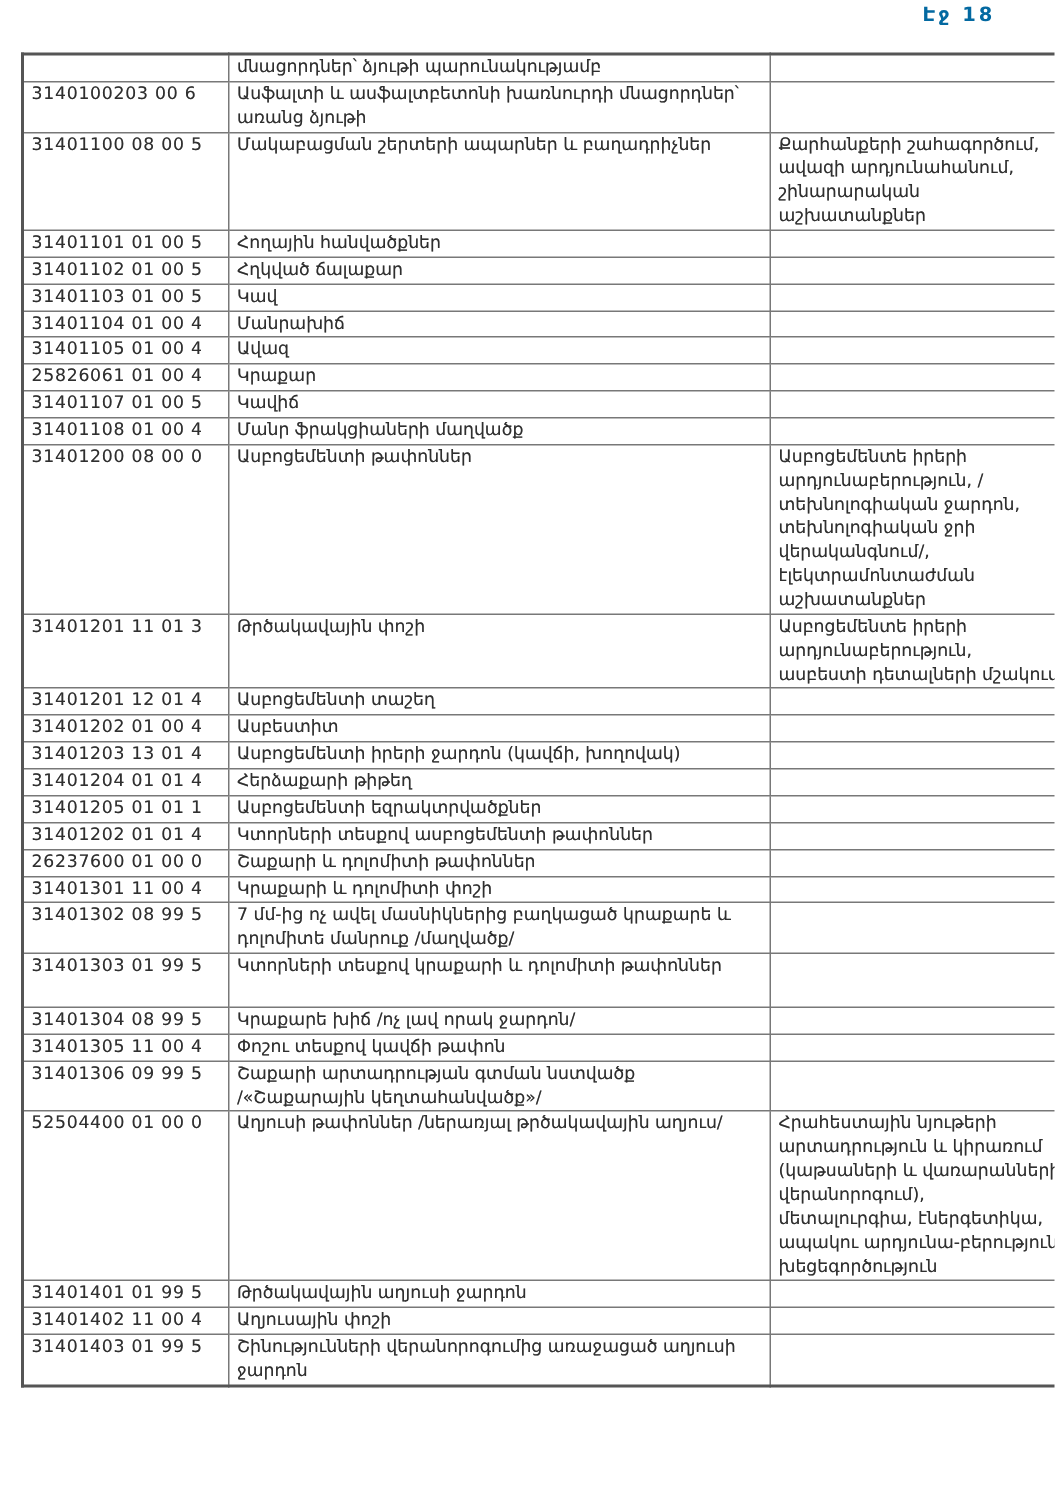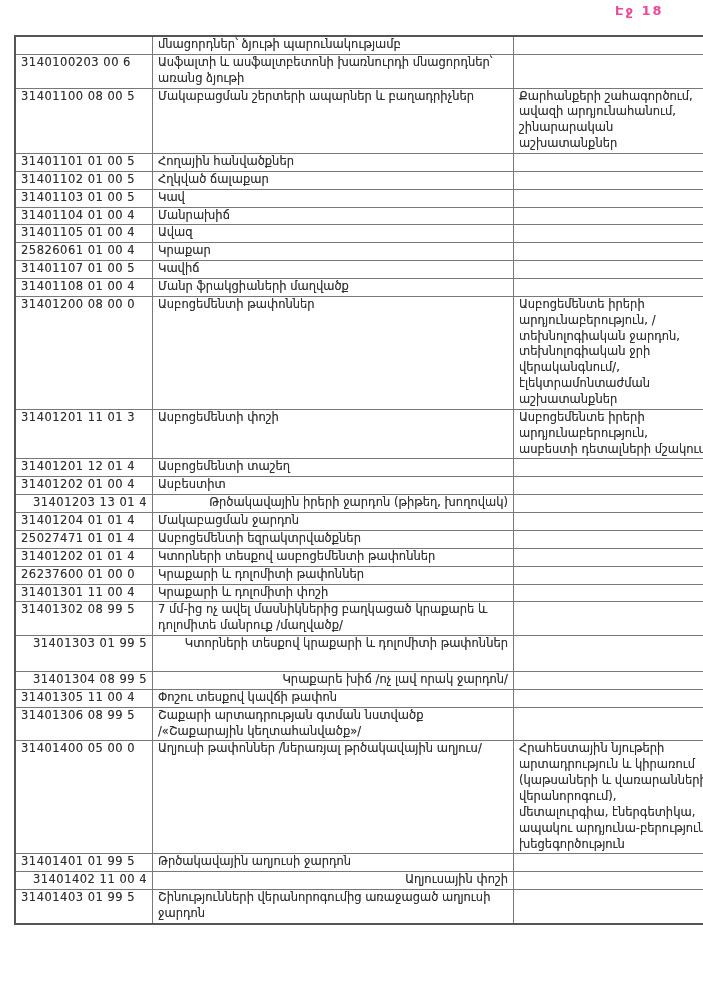--- a/index.html
+++ b/index.html
@@ -16,21 +16,21 @@
     color: #2e2e2e;
     -webkit-font-smoothing: antialiased;
   }
   .page-num {
     position: absolute;
     top: 3px;
     left: 615px;
     font-size: 13px;
     font-weight: bold;
     letter-spacing: 2px;
-    color: #ec4899;
+    color: #0369a1;
   }
   table.waste-table {
     position: absolute;
     left: 14px;
     top: 35px;
     width: 676px;
     border-collapse: collapse;
     table-layout: fixed;
     border: 2px solid #555555;
   }
@@ -41,22 +41,22 @@
     font-size: 11.5px;
     line-height: 1.38;
     color: #2f2f2f;
     text-shadow: 0 0 0.4px rgba(40,40,40,0.45);
     overflow: hidden;
   }
   td.col-code { width: 126px; white-space: nowrap; letter-spacing: 0.5px; }
   td.col-name { width: 350px; }
   td.col-source { width: 190px; }
   tr:nth-child(odd) td { border-top-color: #8d8d8d; }
-  tr.no-top td { border-top: none; text-align: right; }
-  tr.pad-bottom td { padding-bottom: 19px; text-align: right; }
+  tr.no-top td { border-top: none; }
+  tr.pad-bottom td { padding-bottom: 19px; }
 </style>
 </head>
 <body>
 
 <div class="page-num">Էջ 18</div>
 
 <table class="waste-table">
   <tbody>
       <tr>
         <td class="col-code"></td>
@@ -113,56 +113,56 @@
         <td class="col-name">Մանր ֆրակցիաների մաղվածք</td>
         <td class="col-source"></td>
       </tr>
       <tr>
         <td class="col-code">31401200 08 00 0</td>
         <td class="col-name">Ասբոցեմենտի թափոններ</td>
         <td class="col-source">Ասբոցեմենտե իրերի արդյունաբերություն, /տեխնոլոգիական ջարդոն, տեխնոլոգիական ջրի վերականգնում/, էլեկտրամոնտաժման աշխատանքներ</td>
       </tr>
       <tr>
         <td class="col-code">31401201 11 01 3</td>
-        <td class="col-name">Ասբոցեմենտի փոշի</td>
+        <td class="col-name">Թրծակավային փոշի</td>
         <td class="col-source">Ասբոցեմենտե իրերի արդյունաբերություն, ասբեստի դետալների մշակում</td>
       </tr>
       <tr>
         <td class="col-code">31401201 12 01 4</td>
         <td class="col-name">Ասբոցեմենտի տաշեղ</td>
         <td class="col-source"></td>
       </tr>
       <tr>
         <td class="col-code">31401202 01 00 4</td>
         <td class="col-name">Ասբեստիտ</td>
         <td class="col-source"></td>
       </tr>
       <tr class="no-top">
         <td class="col-code">31401203 13 01 4</td>
-        <td class="col-name">Թրծակավային իրերի ջարդոն (թիթեղ, խողովակ)</td>
+        <td class="col-name">Ասբոցեմենտի իրերի ջարդոն (կավճի, խողովակ)</td>
         <td class="col-source"></td>
       </tr>
       <tr>
         <td class="col-code">31401204 01 01 4</td>
-        <td class="col-name">Մակաբացման ջարդոն</td>
-        <td class="col-source"></td>
-      </tr>
-      <tr>
-        <td class="col-code">25027471 01 01 4</td>
+        <td class="col-name">Հերձաքարի թիթեղ</td>
+        <td class="col-source"></td>
+      </tr>
+      <tr>
+        <td class="col-code">31401205 01 01 1</td>
         <td class="col-name">Ասբոցեմենտի եզրակտրվածքներ</td>
         <td class="col-source"></td>
       </tr>
       <tr>
         <td class="col-code">31401202 01 01 4</td>
         <td class="col-name">Կտորների տեսքով ասբոցեմենտի թափոններ</td>
         <td class="col-source"></td>
       </tr>
       <tr>
         <td class="col-code">26237600 01 00 0</td>
-        <td class="col-name">Կրաքարի և դոլոմիտի թափոններ</td>
+        <td class="col-name">Շաքարի և դոլոմիտի թափոններ</td>
         <td class="col-source"></td>
       </tr>
       <tr>
         <td class="col-code">31401301 11 00 4</td>
         <td class="col-name">Կրաքարի և դոլոմիտի փոշի</td>
         <td class="col-source"></td>
       </tr>
       <tr>
         <td class="col-code">31401302 08 99 5</td>
         <td class="col-name">7 մմ-ից ոչ ավել մասնիկներից բաղկացած կրաքարե և դոլոմիտե մանրուք /մաղվածք/</td>
@@ -177,26 +177,26 @@
         <td class="col-code">31401304 08 99 5</td>
         <td class="col-name">Կրաքարե խիճ /ոչ լավ որակ ջարդոն/</td>
         <td class="col-source"></td>
       </tr>
       <tr>
         <td class="col-code">31401305 11 00 4</td>
         <td class="col-name">Փոշու տեսքով կավճի թափոն</td>
         <td class="col-source"></td>
       </tr>
       <tr>
-        <td class="col-code">31401306 08 99 5</td>
+        <td class="col-code">31401306 09 99 5</td>
         <td class="col-name">Շաքարի արտադրության գտման նստվածք /«Շաքարային կեղտահանվածք»/</td>
         <td class="col-source"></td>
       </tr>
       <tr>
-        <td class="col-code">31401400 05 00 0</td>
+        <td class="col-code">52504400 01 00 0</td>
         <td class="col-name">Աղյուսի թափոններ /ներառյալ թրծակավային աղյուս/</td>
         <td class="col-source">Հրահեստային նյութերի արտադրություն և կիրառում (կաթսաների և վառարանների վերանորոգում), մետալուրգիա, էներգետիկա, ապակու արդյունա-բերություն, խեցեգործություն</td>
       </tr>
       <tr>
         <td class="col-code">31401401 01 99 5</td>
         <td class="col-name">Թրծակավային աղյուսի ջարդոն</td>
         <td class="col-source"></td>
       </tr>
       <tr class="no-top">
         <td class="col-code">31401402 11 00 4</td>

